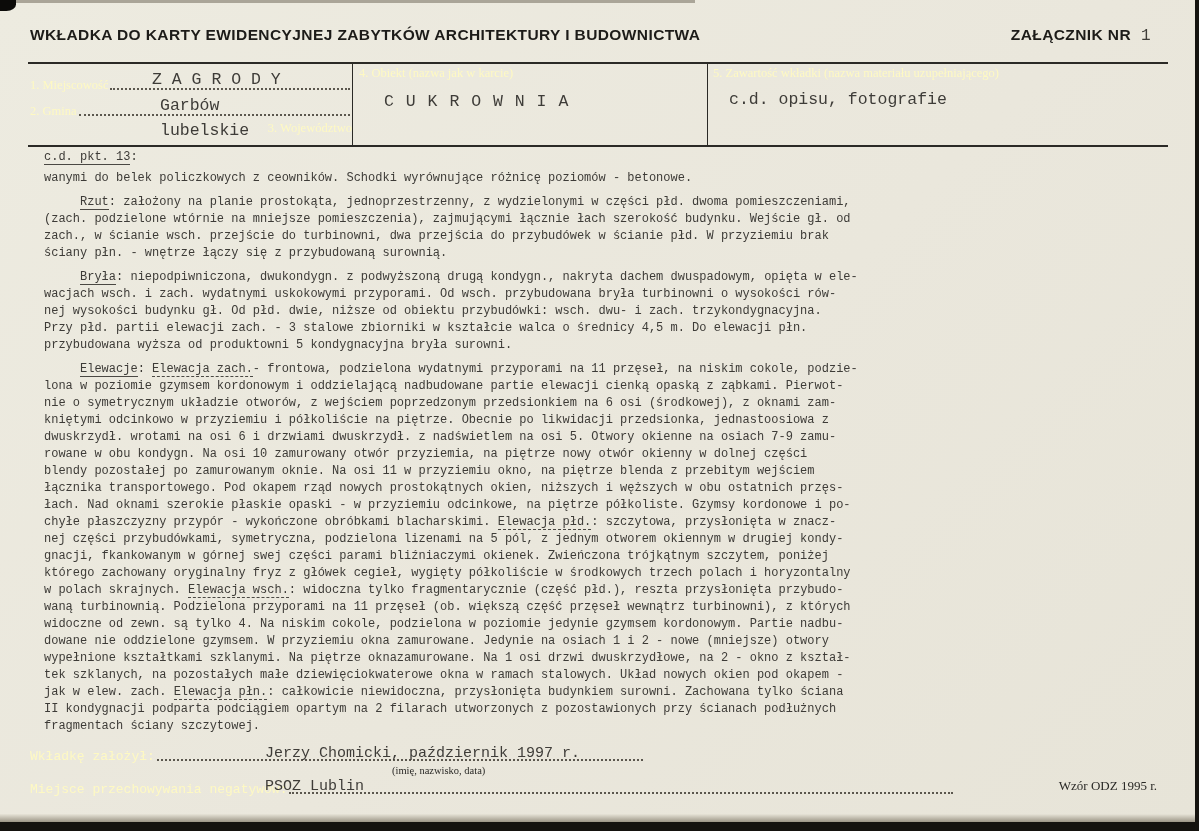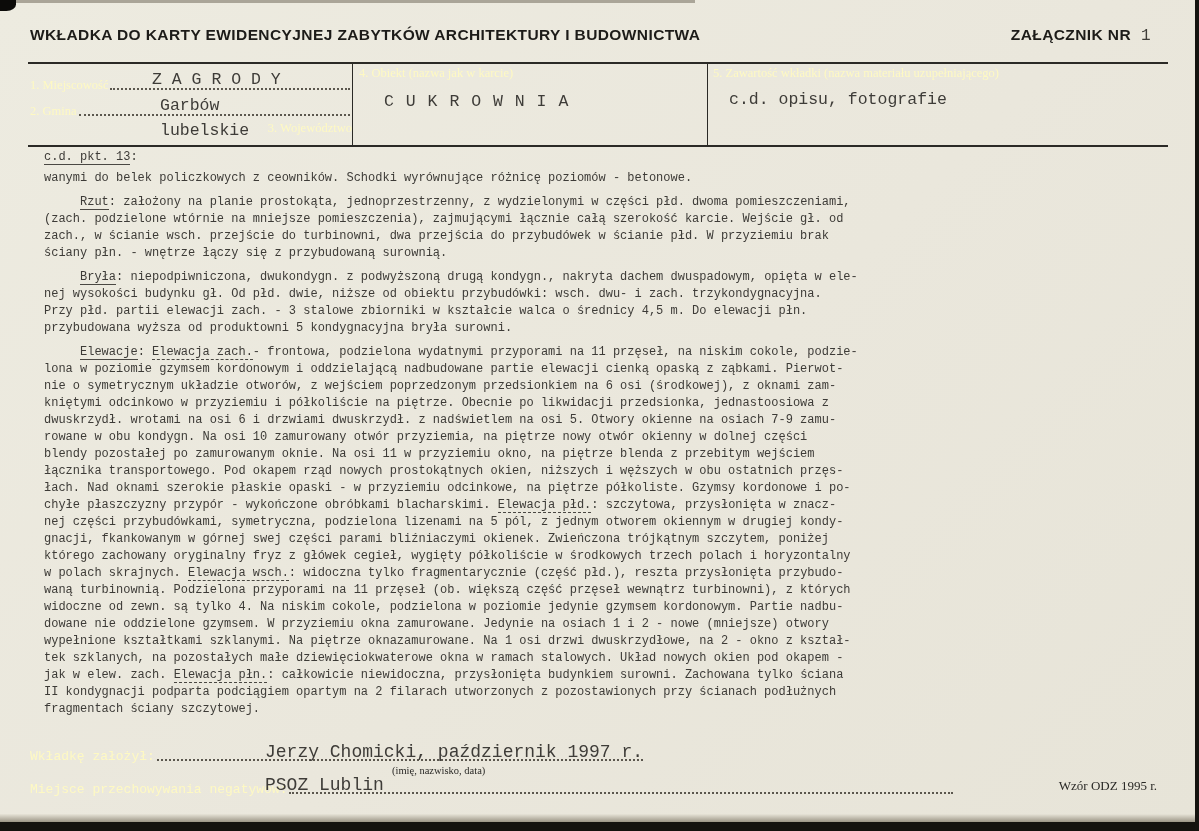--- a/index.html
+++ b/index.html
@@ -59,21 +59,21 @@
   }
   .tline { white-space:pre; height:17px; }
   .tline.gap { margin-top:7px; }
   .tline.gap-sm { margin-top:4px; }
   .u-solid { border-bottom:1.5px solid #4a4843; }
   .u-dashed { border-bottom:1.5px dashed #4a4843; }
 
   
   .foot-row { position:absolute; display:flex; align-items:flex-end; }
   .foot-row .serif-label { font-size:13px;font-family:Liberation Mono, monospace; }
-  .foot-value { position:absolute; bottom:2px; font-size:18px; white-space:pre; }
+  .foot-value { position:absolute; bottom:2px; font-size:15px; white-space:pre; }
   .foot-hint { position:absolute; font-size:10.5px; color:#2a2926; }
   .form-model { position:absolute; right:42px; top:778px; font-size:13px; color:#2a2926; }
 </style>
 </head>
 <body>
 
 <div class="paper"></div>
 <div class="top-strip"></div>
 <div class="corner-blob"></div>
 <div class="bottom-shadow"></div>
@@ -109,24 +109,25 @@
 <div class="cell-label serif-label" style="left:359px; top:66px;">4. Obiekt  (nazwa jak w karcie)</div>
 <div class="cell-value tw" style="left:384px; top:92px; letter-spacing:1px;">C U K R O W N I A</div>
 
 <div class="cell-label serif-label" style="left:713px; top:66px;">5. Zawartość wkładki  (nazwa materiału uzupełniającego)</div>
 <div class="cell-value tw" style="left:729px; top:90px;text-align:center;">c.d. opisu, fotografie</div>
 
 <div class="body-text">
     <div class="tline"><span class="u-solid">c.d. pkt. 13</span><span>:</span></div>
     <div class="tline gap-sm"><span>wanymi do belek policzkowych z ceowników. Schodki wyrównujące różnicę poziomów - betonowe.</span></div>
     <div class="tline gap"><span>     </span><span class="u-solid">Rzut</span><span>: założony na planie prostokąta, jednoprzestrzenny, z wydzielonymi w części płd. dwoma pomieszczeniami,</span></div>
-    <div class="tline"><span>(zach. podzielone wtórnie na mniejsze pomieszczenia), zajmującymi łącznie całą szerokość karcie. Wejście gł. od</span></div>
+    <div class="tline"><span>(zach. podzielone wtórnie na mniejsze pomieszczenia), zajmującymi łącznie łach szerokość budynku. Wejście gł. od</span></div>
     <div class="tline"><span>zach., w ścianie wsch. przejście do turbinowni, dwa przejścia do przybudówek w ścianie płd. W przyziemiu brak</span></div>
     <div class="tline"><span>ściany płn. - wnętrze łączy się z przybudowaną surownią.</span></div>
     <div class="tline gap"><span>     </span><span class="u-solid">Bryła</span><span>: niepodpiwniczona, dwukondygn. z podwyższoną drugą kondygn., nakryta dachem dwuspadowym, opięta w ele-</span></div>
+    <div class="tline"><span>wacjach wsch. i zach. wydatnymi uskokowymi przyporami. Od wsch. przybudowana bryła turbinowni o wysokości rów-</span></div>
     <div class="tline"><span>nej wysokości budynku gł. Od płd. dwie, niższe od obiektu przybudówki: wsch. dwu- i zach. trzykondygnacyjna.</span></div>
     <div class="tline"><span>Przy płd. partii elewacji zach. - 3 stalowe zbiorniki w kształcie walca o średnicy 4,5 m. Do elewacji płn.</span></div>
     <div class="tline"><span>przybudowana wyższa od produktowni 5 kondygnacyjna bryła surowni.</span></div>
     <div class="tline gap"><span>     </span><span class="u-solid">Elewacje</span><span>: </span><span class="u-dashed">Elewacja zach.</span><span>- frontowa, podzielona wydatnymi przyporami na 11 przęseł, na niskim cokole, podzie-</span></div>
     <div class="tline"><span>lona w poziomie gzymsem kordonowym i oddzielającą nadbudowane partie elewacji cienką opaską z ząbkami. Pierwot-</span></div>
     <div class="tline"><span>nie o symetrycznym układzie otworów, z wejściem poprzedzonym przedsionkiem na 6 osi (środkowej), z oknami zam-</span></div>
     <div class="tline"><span>kniętymi odcinkowo w przyziemiu i półkoliście na piętrze. Obecnie po likwidacji przedsionka, jednastoosiowa z</span></div>
     <div class="tline"><span>dwuskrzydł. wrotami na osi 6 i drzwiami dwuskrzydł. z nadświetlem na osi 5. Otwory okienne na osiach 7-9 zamu-</span></div>
     <div class="tline"><span>rowane w obu kondygn. Na osi 10 zamurowany otwór przyziemia, na piętrze nowy otwór okienny w dolnej części</span></div>
     <div class="tline"><span>blendy pozostałej po zamurowanym oknie. Na osi 11 w przyziemiu okno, na piętrze blenda z przebitym wejściem</span></div>

